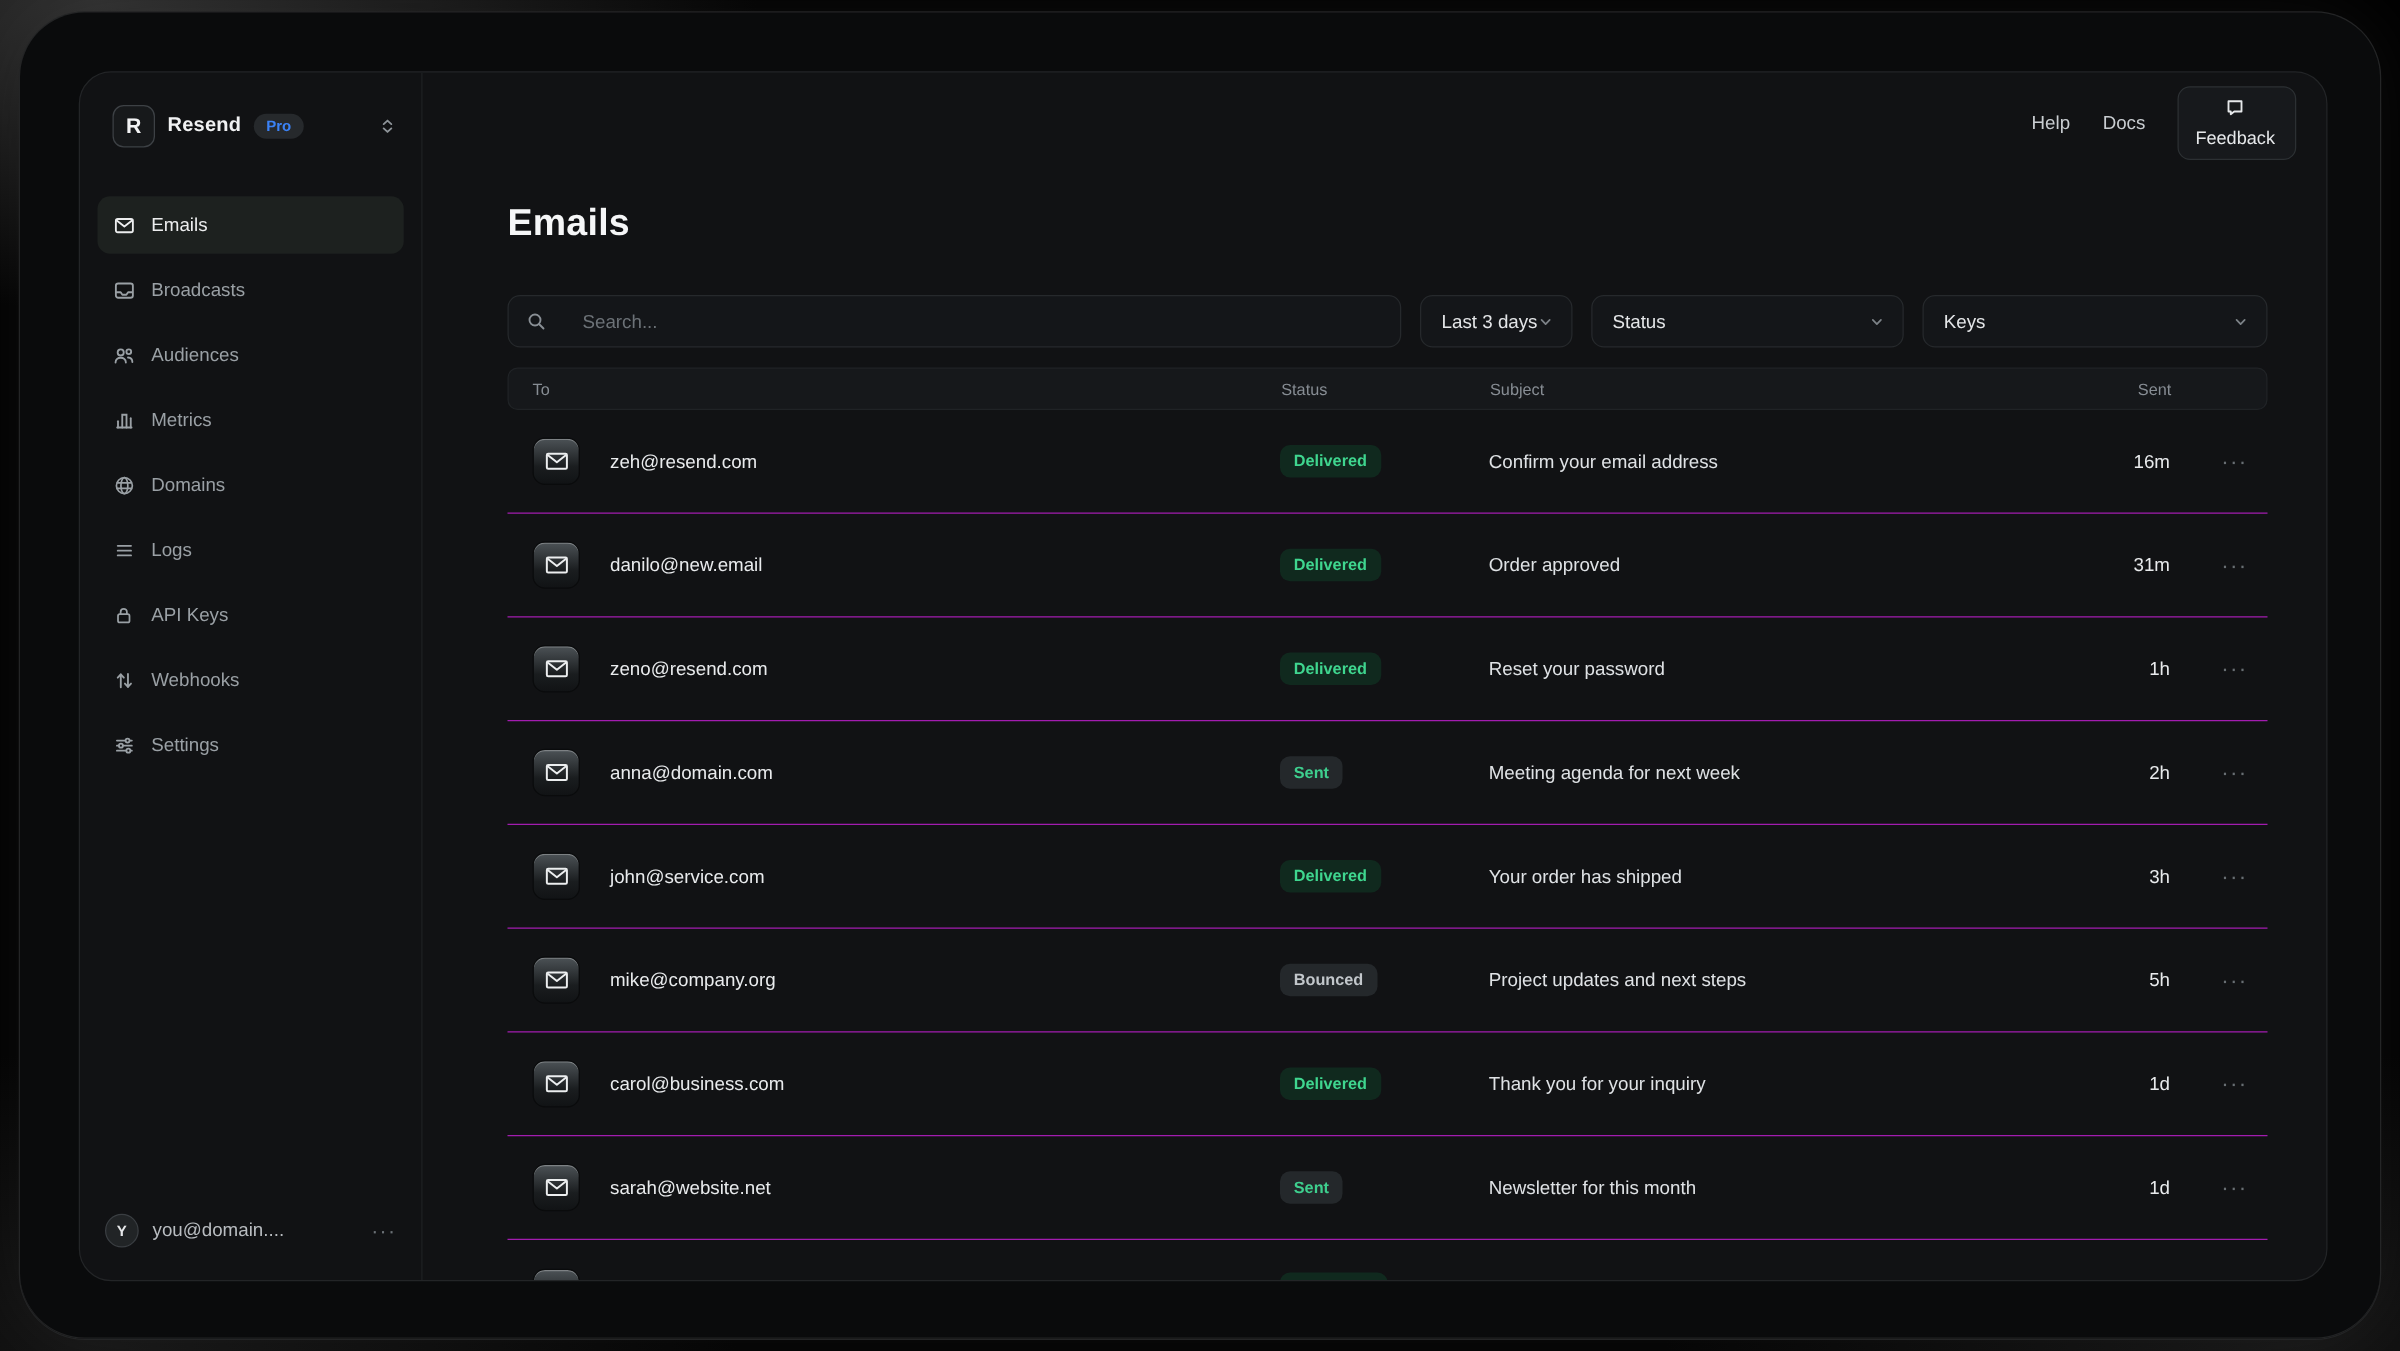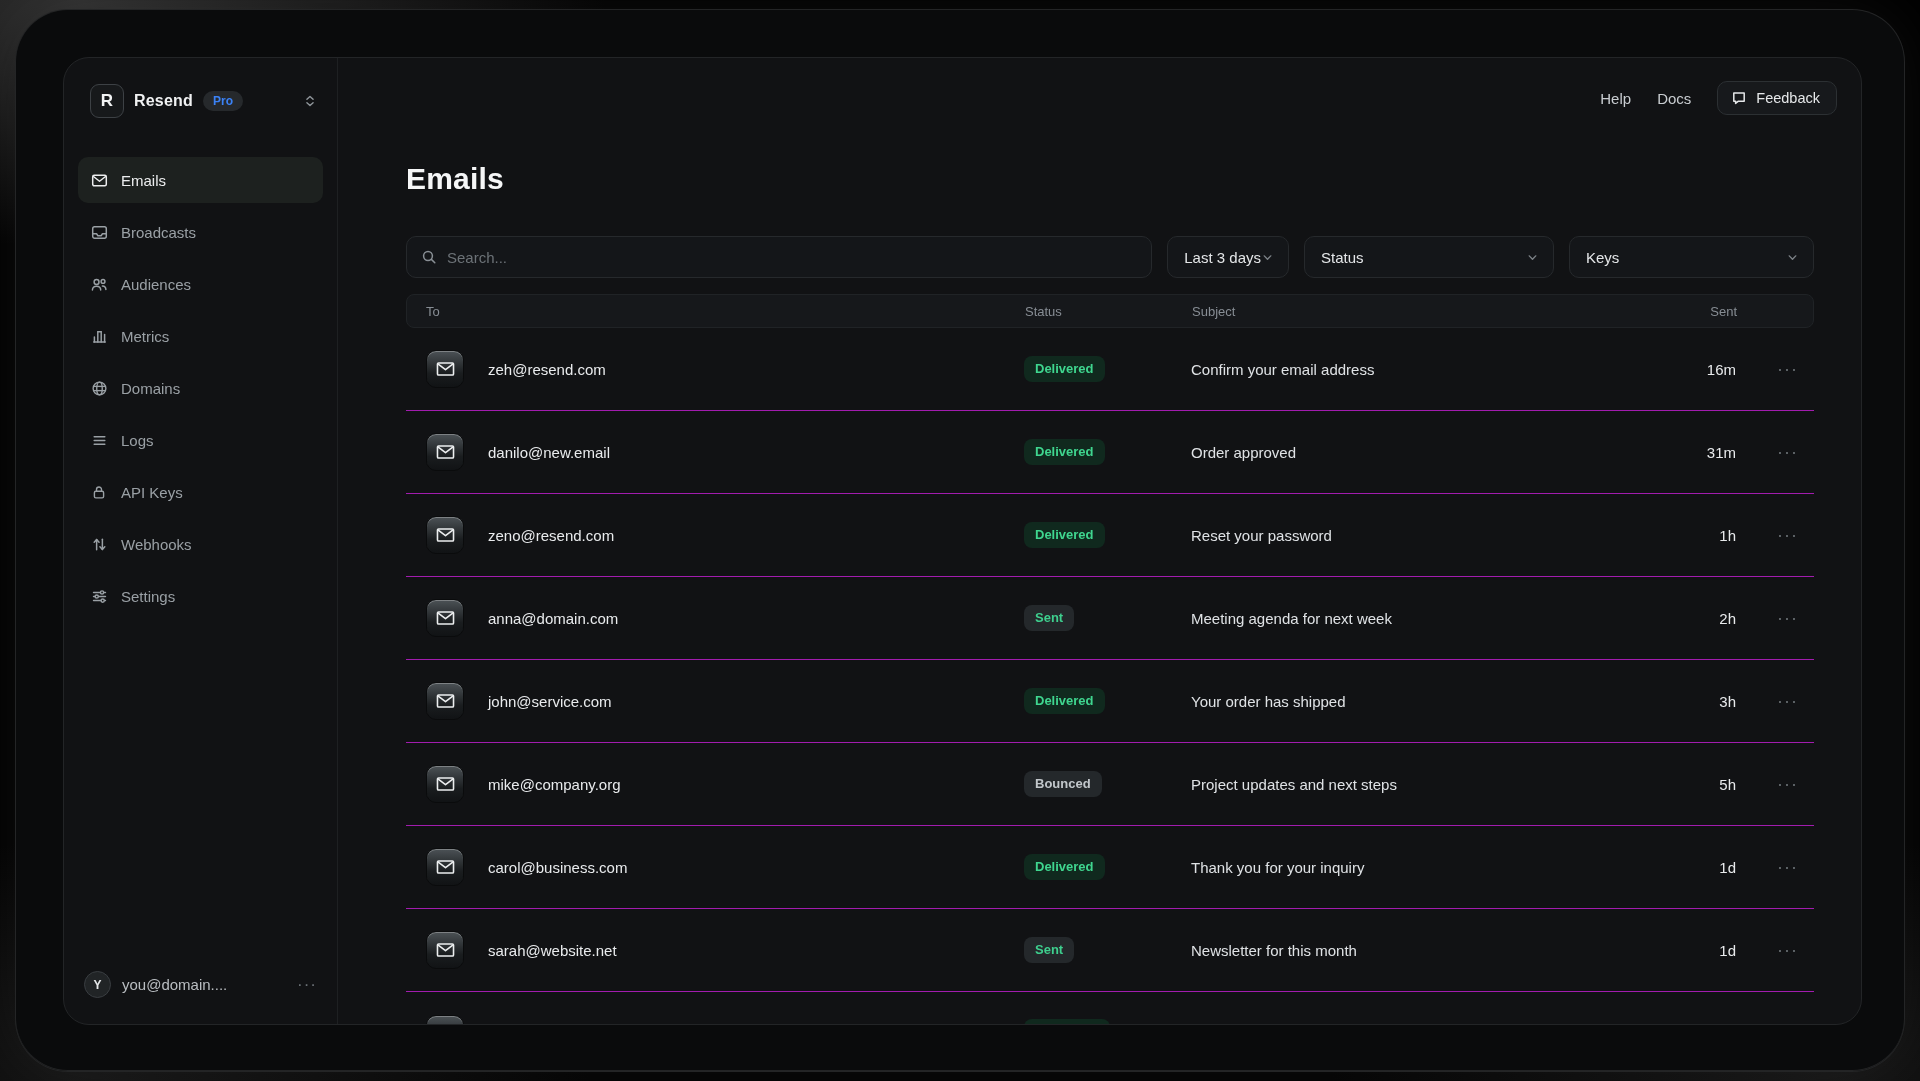--- a/index.html
+++ b/index.html
@@ -47,35 +47,35 @@
   }
   .account-email { color:#b9bdc1; font-size:15px; }
   .dots { margin-left:auto; color:#6b7176; font-size:17px; letter-spacing:1px; }
   
   .main { flex:1; position:relative; }
   .topbar { display:flex; align-items:center; justify-content:flex-end; gap:26px; padding:22px 24px 0 0; height:58px; }
   .toplink { color:#c9cdd1; font-size:15px; cursor:pointer; }
   .feedback-btn {
     display:flex; align-items:center; gap:9px; padding:8px 16px 8px 13px;
     background:#17191c; border:1px solid #2c3033; border-radius:10px;
-    color:#e6e8ea; font-size:14.5px; cursor:pointer;
+    color:#e6e8ea; font-size:14.5px; cursor:pointer;flex-direction:column;
   }
   .page-title { color:#f5f6f7; font-size:30px; font-weight:700; letter-spacing:.2px; margin:46px 0 0 68px; }
   .controls { display:flex; gap:15px; margin:40px 47px 0 68px; }
   .search {
     flex:1; height:42px; background:#141619; border:1px solid #26292c; border-radius:10px;
     display:flex; align-items:center; gap:10px; padding:0 14px; color:#898f95;
   }
-  .search input { flex:1; background:transparent; border:none; outline:none; color:#a16207; font-size:15px; font-family:inherit; }
+  .search input { flex:1; background:transparent; border:none; outline:none; color:#a16207; font-size:15px; font-family:inherit;margin-left:19px; }
   .search input::placeholder { color:#6c7277; }
   .dropdown {
     height:42px; background:#141619; border:1px solid #26292c; border-radius:10px;
     display:flex; align-items:center; padding:0 14px 0 16px; color:#e4e6e8; font-size:15px; cursor:pointer;
   }
-  .dropdown:nth-child(2){ width:250px; } .dropdown:nth-child(3){ width:245px; } .dropdown:nth-child(4){ width:250px; }
+  .dropdown:nth-child(2){ width:250px; } .dropdown:nth-child(3){ width:276px; } .dropdown:nth-child(4){ width:250px; }
   .dropdown .chev { margin-left:auto; color:#7c8287; display:flex; }
   
   .table { margin:16px 47px 0 68px; }
   .thead {
     height:34px; background:#16181b; border:1px solid #202326; border-radius:8px;
     display:grid; grid-template-columns:618px 167px 485px 60px 1fr; align-items:center;
     color:#878d94; font-size:13px;
   }
   .thead .h-to { padding-left:19px; } .thead .h-sent { text-align:right; }
   .row {

